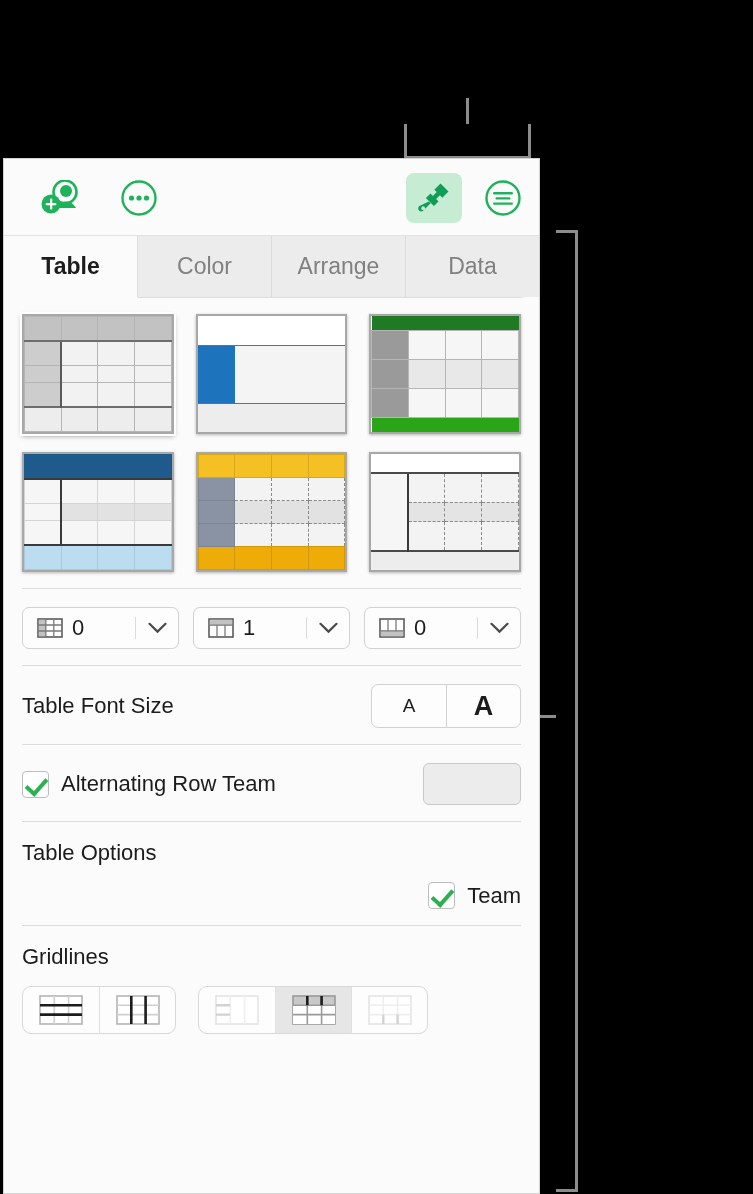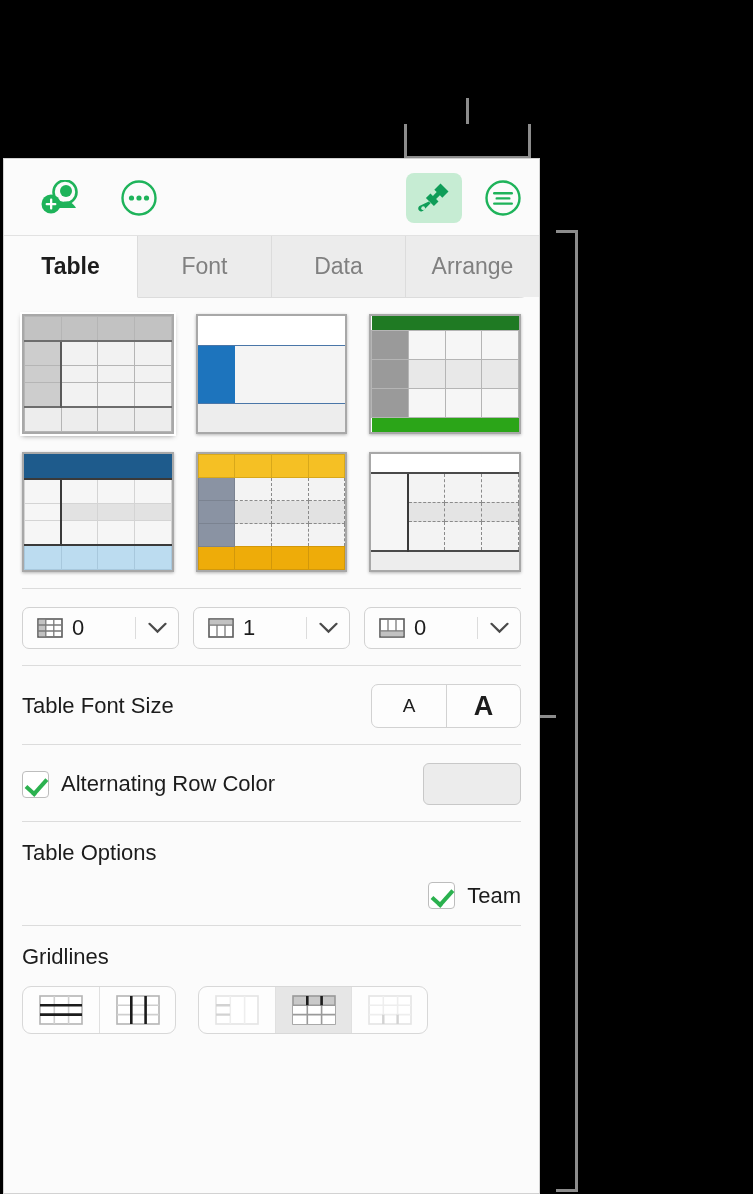--- a/index.html
+++ b/index.html
@@ -221,23 +221,23 @@
           <circle cx="19" cy="19" r="16.5" fill="none" stroke="#1eb35a" stroke-width="2.4"></circle>
           <rect x="9" y="13" width="20" height="2.4" rx="1.2" fill="#1eb35a"></rect>
           <rect x="11.5" y="18.2" width="15" height="2.4" rx="1.2" fill="#1eb35a"></rect>
           <rect x="9" y="23.4" width="20" height="2.4" rx="1.2" fill="#1eb35a"></rect>
         </svg>
       </div>
     </div>
 
     <div id="tabs">
       <div class="tab active">Table</div>
-      <div class="tab">Font</div>
+      <div class="tab">Color</div>
+      <div class="tab">Arrange</div>
       <div class="tab">Data</div>
-      <div class="tab">Arrange</div>
     </div>
 
     <div id="styles">
       <div class="style-row">
         <div class="thumb sel s1">
           <table>
             <tbody>
                 <tr class="hdr">
                   <td></td>
                   <td></td>
@@ -501,21 +501,21 @@
       <div class="seg">
         <div class="sb small">A</div>
         <div class="sb big">A</div>
       </div>
     </div>
 
     <div class="divider"></div>
 
     <div class="section row">
       <div class="cb checked"></div>
-      <div class="cb-label">Alternating Row Color</div>
+      <div class="cb-label">Alternating Row Team</div>
       <div class="spacer"></div>
       <div class="swatch"></div>
     </div>
 
     <div class="divider"></div>
 
     <div class="section">
       <div class="sec-title">Table Options</div>
       <div class="row">
         <div class="cb checked"></div>

